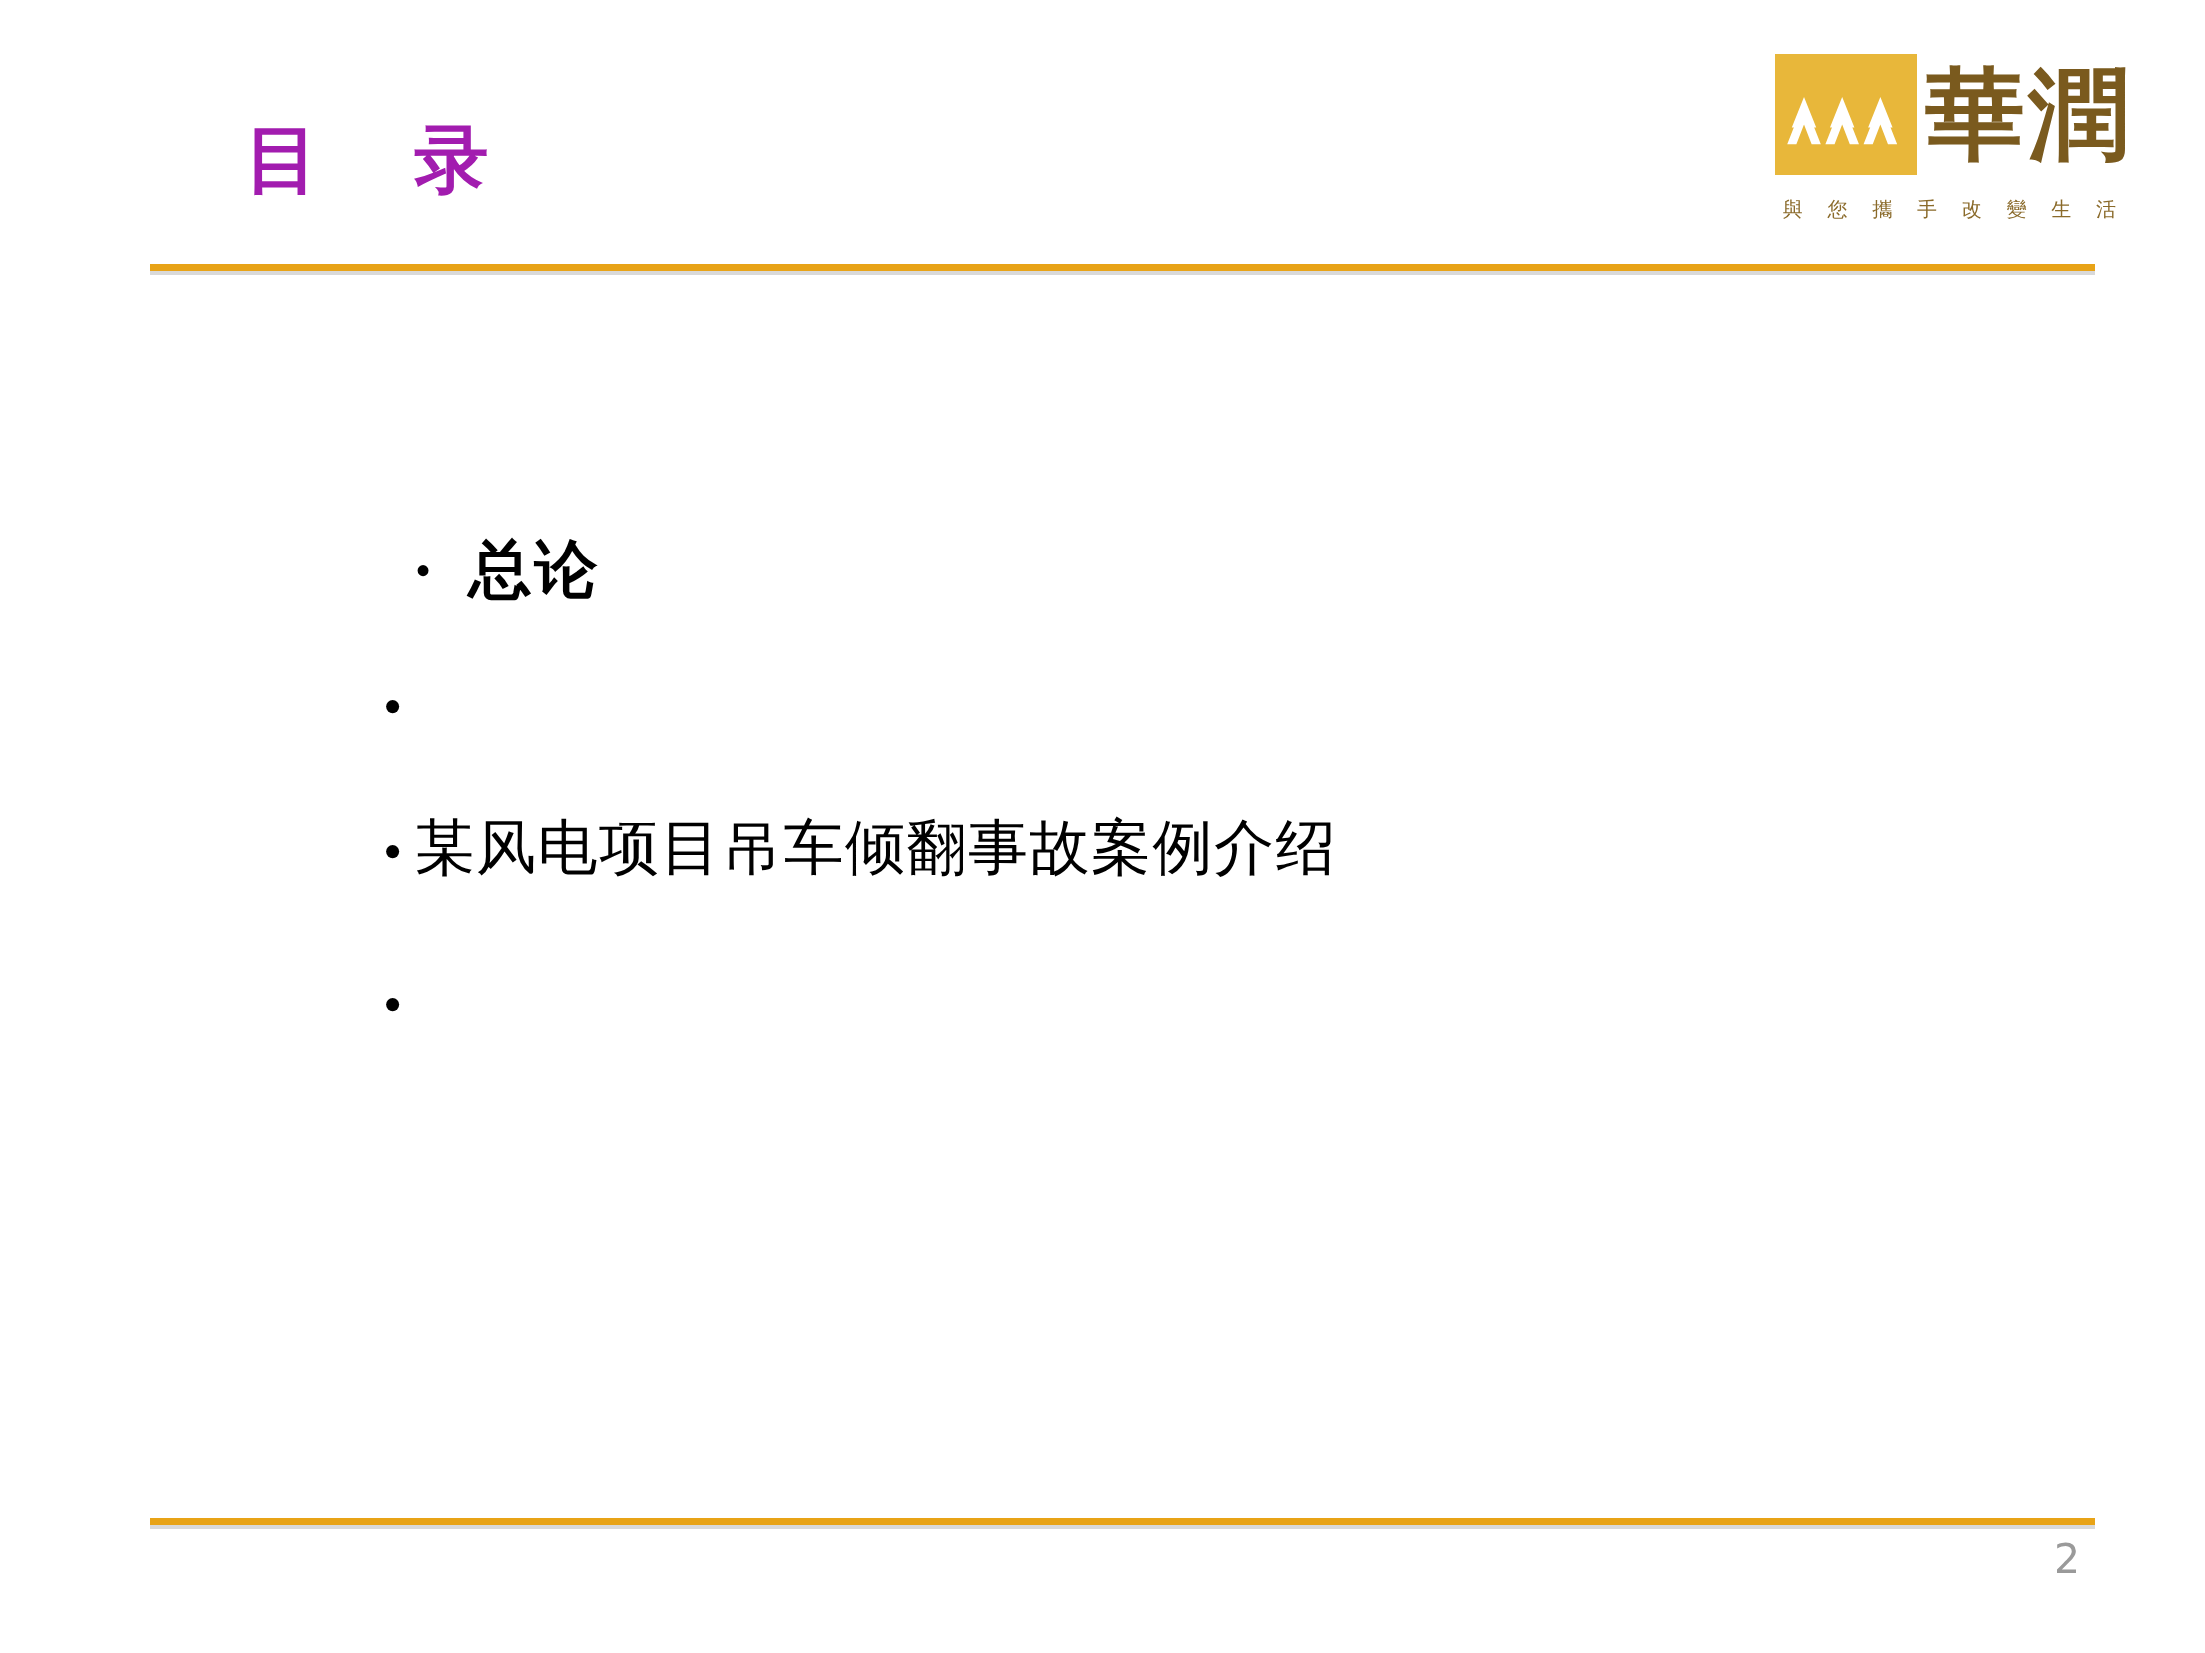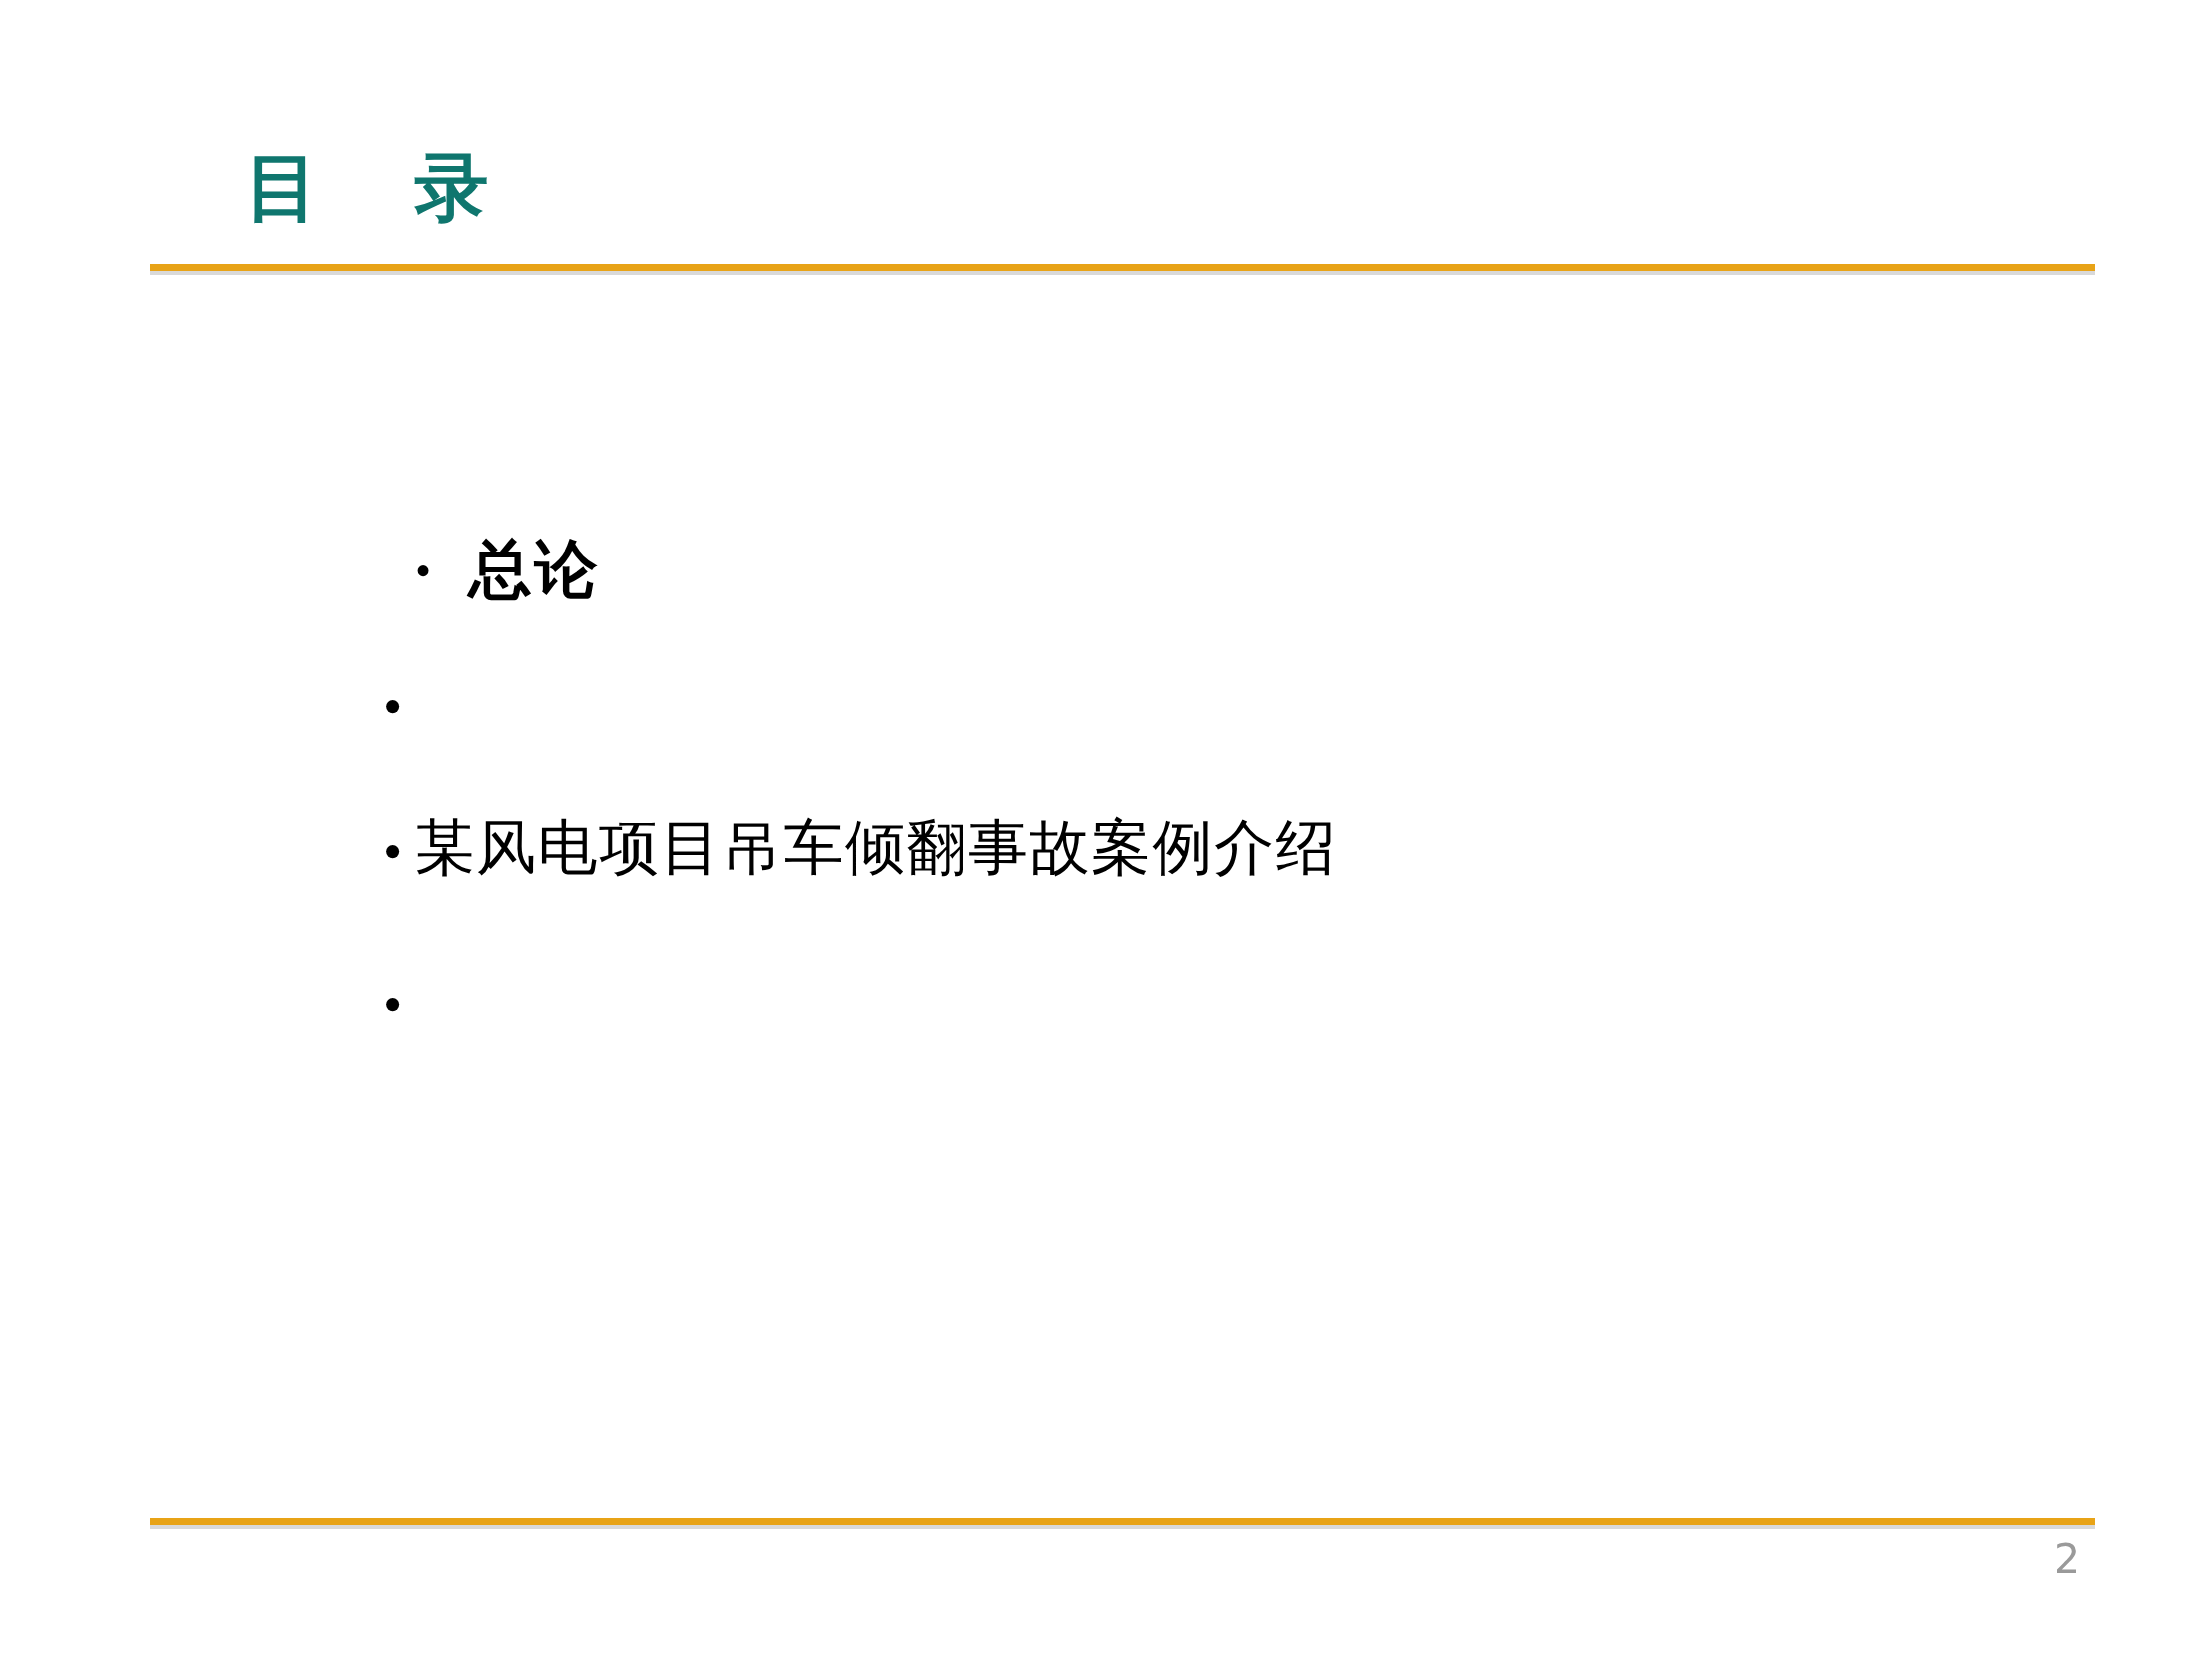--- a/index.html
+++ b/index.html
@@ -22,26 +22,26 @@
     width: 2205px;
     height: 1654px;
     background: #ffffff;
     box-sizing: border-box;
   }
 
   
   .slide-title {
     position: absolute;
     left: 245px;
-    top: 150px;
+    top: 122px;
     font-family: "DejaVu Sans", "Liberation Sans", sans-serif;
     font-weight: bold;
     font-size: 74px;
     line-height: 1;
-    color: #0f766e;
+    color: #a21caf;
     letter-spacing: 10.7px;
     white-space: pre;
   }
 
   
   .header-rule {
     position: absolute;
     left: 150px;
     top: 264px;
     width: 1945px;
@@ -190,20 +190,38 @@
 </head>
 <body>
 
 <div class="slide">
 
   <div class="slide-title">目　录</div>
 
   <div class="header-rule-shadow"></div>
   <div class="header-rule"></div>
 
+  <div class="logo">
+    <div class="logo-mark">
+      <svg class="logo-mark-peaks" viewBox="0 0 186 158" xmlns="http://www.w3.org/2000/svg">
+        <g fill="#ffffff">
+          <polygon points="16,118 38,62 60,118 48,118 38,92 28,118"></polygon>
+          <polygon points="66,118 88,62 110,118 98,118 88,92 78,118"></polygon>
+          <polygon points="116,118 138,62 160,118 148,118 138,92 128,118"></polygon>
+        </g>
+        <g fill="#ffffff">
+          <polygon points="22,96 38,56 54,96 46,96 38,76 30,96"></polygon>
+          <polygon points="72,96 88,56 104,96 96,96 88,76 80,96"></polygon>
+          <polygon points="122,96 138,56 154,96 146,96 138,76 130,96"></polygon>
+        </g>
+      </svg>
+    </div>
+    <div class="logo-cn">華潤</div>
+    <div class="logo-tagline">與 您 攜 手 改 變 生 活</div>
+  </div>
 
   <div class="body-list">
 
     <div class="bullet bullet-0">
       <span class="dot">•</span>
       <span class="text">总论</span>
     </div>
 
     <div class="bullet bullet-1">
       <span class="dot">•</span>

